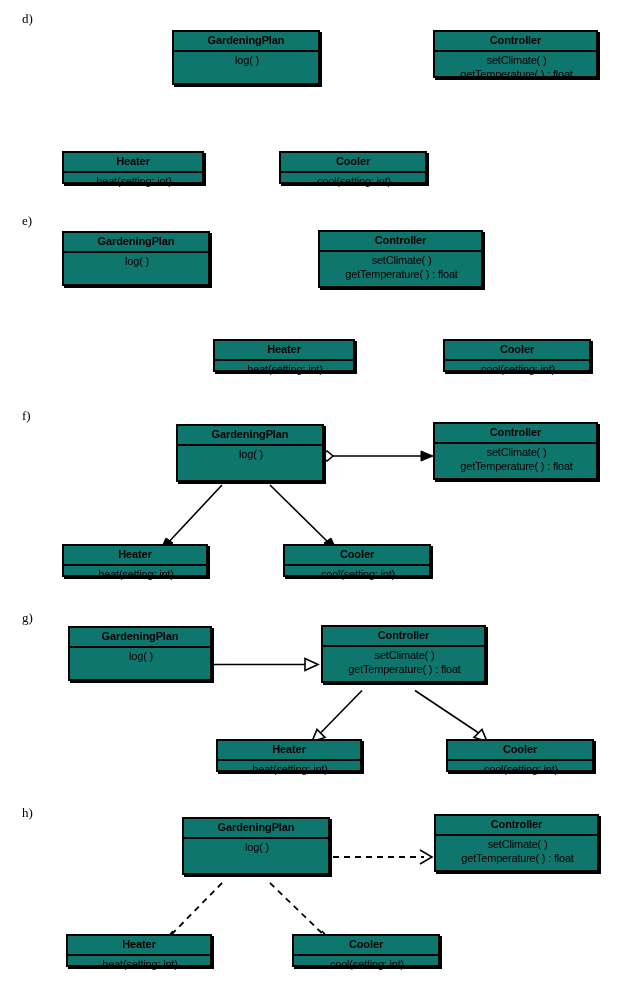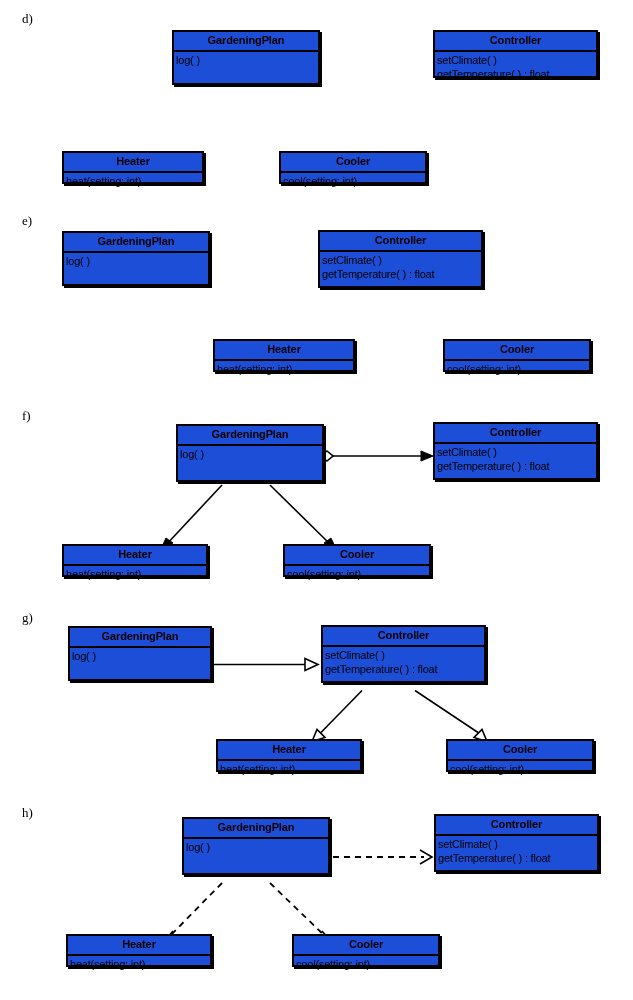--- a/index.html
+++ b/index.html
@@ -29,36 +29,37 @@
     position: absolute;
     font-family: "Liberation Serif", serif;
     font-size: 13px;
     line-height: 1;
     color: #000;
     white-space: nowrap;
   }
   
   .uml-class {
     position: absolute;
-    background: #1d4ed8;
+    background: #0f766e;
     border: 2px solid #000000;
     box-shadow: 2px 2px 0 0 #000000;
   }
   .uml-name {
     text-align: center;
     font-weight: bold;
     font-size: 11px;
     line-height: 13px;
     padding: 2px 2px 3px 2px;
     border-bottom: 2px solid #000000;
     white-space: nowrap;
     letter-spacing: -0.1px;
   }
   .uml-ops {
     padding: 1px 0 1px 2px;
+    text-align: center;
   }
   .uml-op {
     font-size: 11px;
     line-height: 14px;
     white-space: nowrap;
     letter-spacing: -0.2px;
   }
   
   .wires {
     position: absolute;

